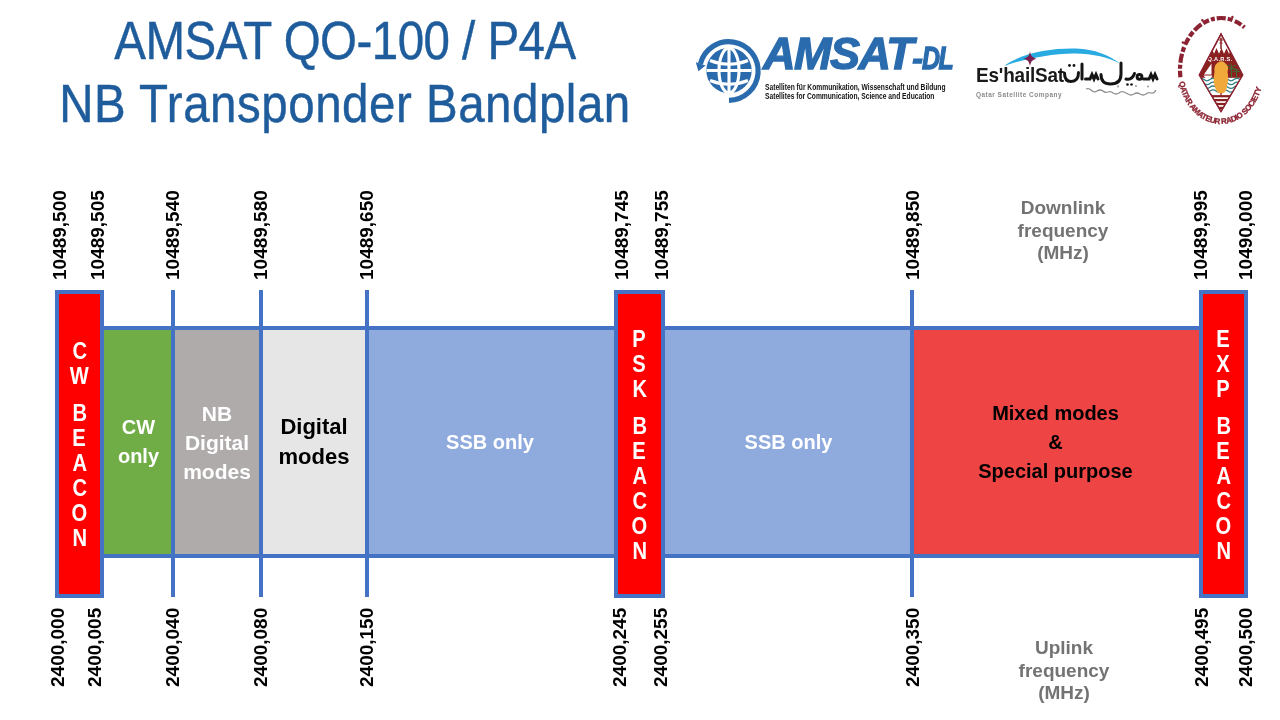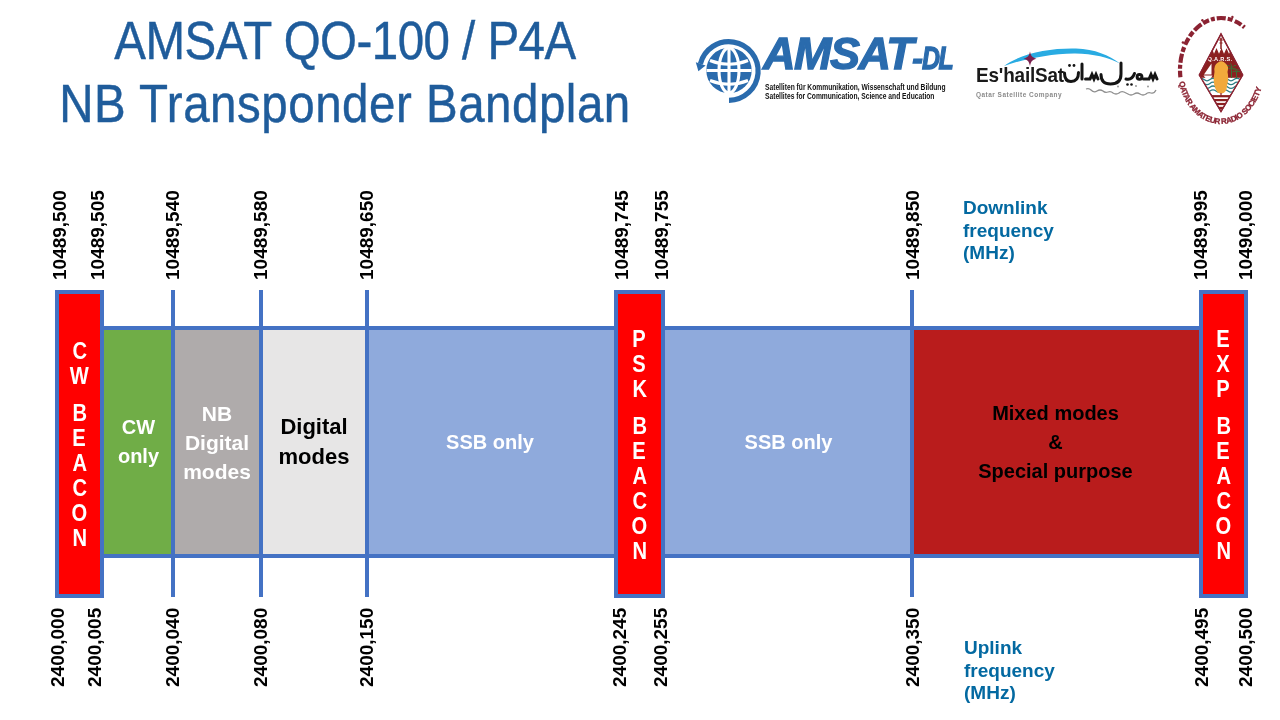--- a/index.html
+++ b/index.html
@@ -15,21 +15,21 @@
   .segtxt{font-size:20px;line-height:29px;}
   .hline{background:#4472C4;height:4px;}
   .vline{background:#4472C4;width:4px;top:290px;height:307px;}
   .beacon{background:#FF0000;border:4px solid #4472C4;top:290px;height:300px;
           display:flex;flex-direction:column;align-items:center;justify-content:center;
           color:#fff;font-weight:bold;font-size:24px;line-height:25px;text-align:center;}
   .beacon div{transform:scaleX(0.84);}
   .beacon .sp{height:12px;}
   .rlab{font-size:19px;font-weight:bold;color:#000;white-space:nowrap;
         transform:rotate(-90deg);transform-origin:0 0;line-height:19px;height:19px;}
-  .axis{font-size:19px;font-weight:bold;color:#0369a1;line-height:22.5px;}
+  .axis{font-size:19px;font-weight:bold;color:#737373;text-align:center;line-height:22.5px;}
 </style>
 </head>
 <body>
 
 <div class="abs title"><span style="letter-spacing:-0.6px;">AMSAT QO-100 / P4A</span><br><span style="letter-spacing:0.57px;">NB Transponder Bandplan</span></div>
 
 <svg class="abs" style="left:692px;top:30px;" width="72" height="76" viewBox="0 0 72 76">
   <g transform="translate(4,7)">
     <path d="M 33,63.3 A 29.3,29.3 0 1 0 4.4,26.9" fill="none" stroke="#2A6BAD" stroke-width="5.2"></path>
     <polygon points="2.4,34.2 9.6,28.6 -0.2,25.2" fill="#2A6BAD"></polygon>
@@ -141,21 +141,21 @@
   </div>
 <div class="abs seg" style="left:261px;top:330px;width:106px;height:224px;background:#E7E6E6;color:#000;">
     <div class="segtxt" style="font-size:22px;line-height:30px;">Digital<br>modes</div>
   </div>
 <div class="abs seg" style="left:367px;top:330px;width:298px;height:224px;background:#8FAADC;color:#fff;">
     <div class="segtxt" style="margin-right:52px;">SSB only</div>
   </div>
 <div class="abs seg" style="left:665px;top:330px;width:247px;height:224px;background:#8FAADC;color:#fff;">
     <div class="segtxt">SSB only</div>
   </div>
-<div class="abs seg" style="left:912px;top:330px;width:287px;height:224px;background:#b91c1c;color:#000;">
+<div class="abs seg" style="left:912px;top:330px;width:287px;height:224px;background:#ef4444;color:#000;">
     <div class="segtxt">Mixed modes<br>&amp;<br>Special purpose</div>
   </div>
 
 <div class="abs hline" style="left:55px;top:326px;width:1193px;"></div>
 <div class="abs hline" style="left:55px;top:554px;width:1193px;"></div>
 
 <div class="abs vline" style="left:170.5px;"></div>
 <div class="abs vline" style="left:258.6px;"></div>
 <div class="abs vline" style="left:364.8px;"></div>
 <div class="abs vline" style="left:910px;"></div>

